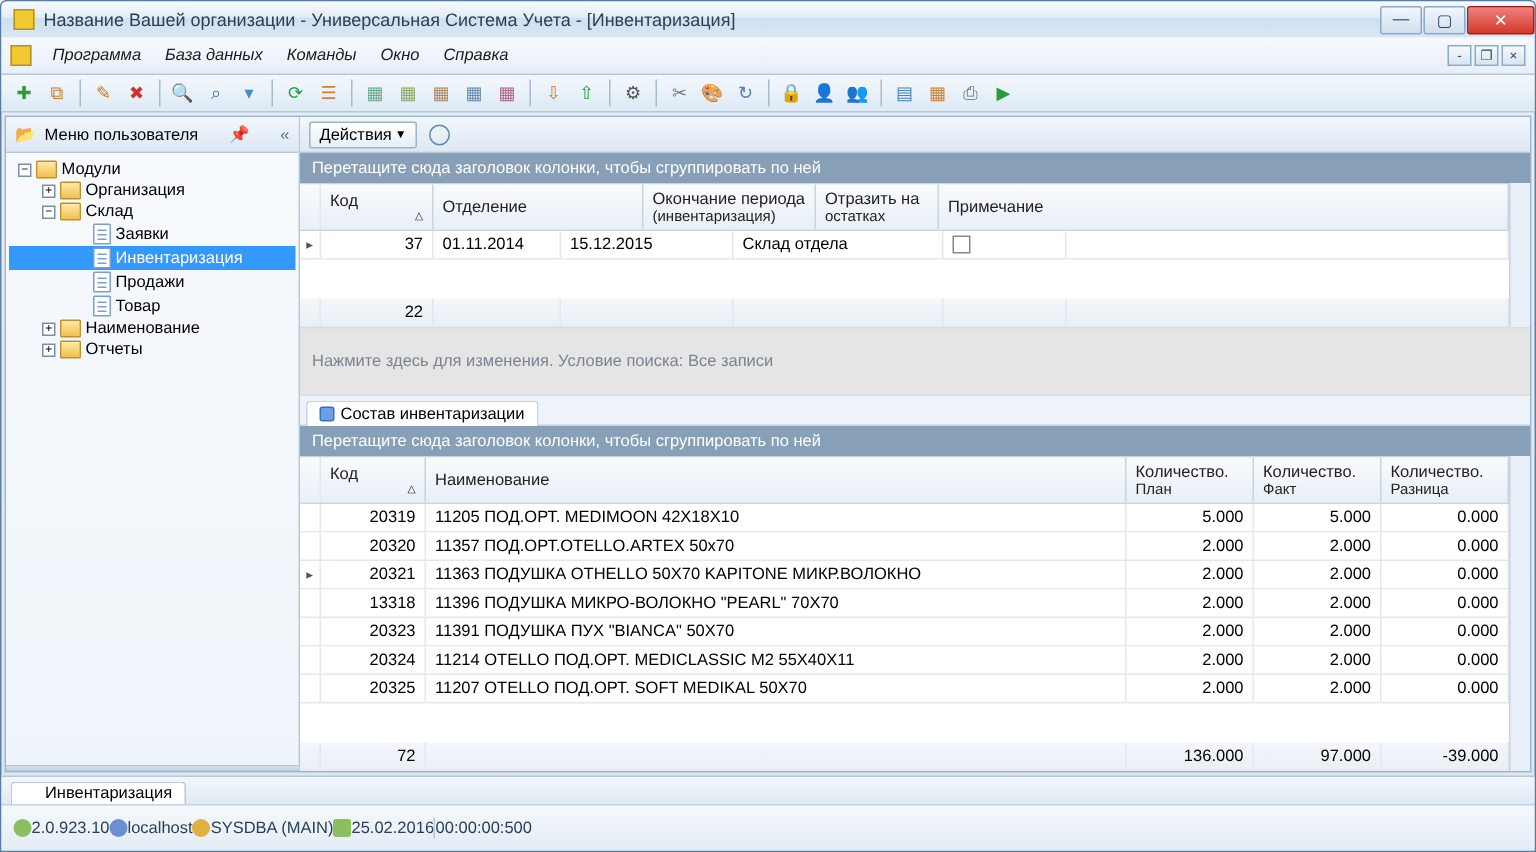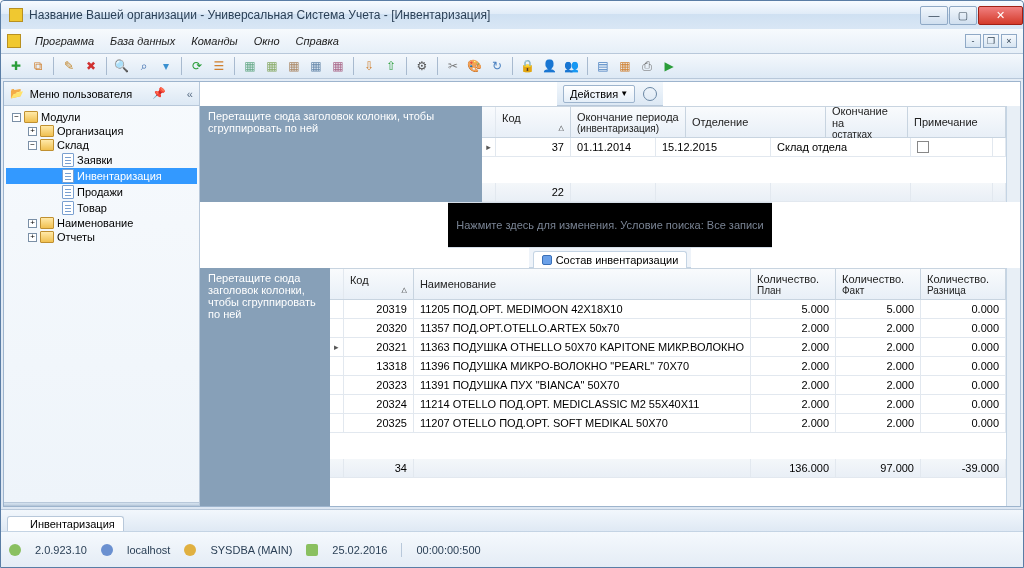--- a/index.html
+++ b/index.html
@@ -37,54 +37,54 @@
 .tree-node .noexp { width: 11px; display: inline-block; }
 .tree-node .ficon { width: 14px; height: 12px; background: linear-gradient(to bottom,#ffe9a8,#f0c050); border:1px solid #c09030; border-radius: 1px; }
 .tree-node .dicon { width: 12px; height: 14px; background: #fff; border:1px solid #7aa0d0; border-radius: 1px; position: relative; }
 .tree-node .dicon:before { content:''; position:absolute; top:3px; left:2px; right:2px; height:1px; background:#7aa0d0; box-shadow: 0 3px 0 #7aa0d0, 0 6px 0 #7aa0d0; }
 .tree-node.l1 { padding-left: 6px; }
 .tree-node.l2 { padding-left: 22px; }
 .tree-node.l3 { padding-left: 42px; }
 .tree-node.sel { background: #3399ff; color: #fff; }
 .sidebar-sep { height:4px; background: linear-gradient(to bottom,#d5e2ef,#c4d4e4); border-top:1px solid #b8c8da;border-bottom:1px solid #b8c8da;}
 
-.content { flex: 1; display: flex; flex-direction: column; min-width: 0; align-items: center; }
+.content { flex: 1; display: flex; flex-direction: column; min-width: 0; }
 .actionbar { height: 24px; background: linear-gradient(to bottom, #f2f7fc, #dce8f4); border-bottom: 1px solid #b8c8da; display: flex; align-items: center; padding: 0 6px; gap: 8px;}
 .action-btn { padding: 2px 6px; border: 1px solid transparent; display: flex; align-items: center; gap: 2px; }
 .action-btn.drop { border-color: #9db4cd; background: linear-gradient(to bottom,#fff,#e4eef8); border-radius: 2px; }
 .clock { width: 14px; height: 14px; border: 1px solid #6a87a4; border-radius: 50%; position: relative; }
 
-.panel { display: flex; flex-direction: row; }
+.panel { display: flex; flex-direction: column; }
 .group-bar { background: #87a0b8; color: #fff; padding: 4px 8px; font-size: 11px; }
 .grid { border-top: 1px solid #c8d4e0; }
 .ghead { display: flex; background: linear-gradient(to bottom, #f9fbfd, #e8eff7); border-bottom: 1px solid #c8d4e0; }
 .gh { padding: 2px 6px; border-right: 1px solid #c8d4e0; display: flex; flex-direction: column; justify-content: center; height: 30px; color: #222; }
 .gh .sub { font-size: 10px; }
 .grow { display: flex; background: #fff; border-bottom: 1px solid #e2e8ef; }
 .gc { padding: 2px 6px; border-right: 1px solid #e2e8ef; overflow: hidden; white-space: nowrap; text-overflow: ellipsis; height: 18px; display: flex; align-items: center; }
 .gc.num { justify-content: flex-end; }
 .grow.sum { background: linear-gradient(to bottom,#f4f7fa,#e9eff6); font-weight: normal; margin-top: 26px; }
 .row-mark { width: 14px; border-right: 1px solid #e2e8ef; display:flex;align-items:center;justify-content:center;color:#555;font-size:9px;}
 
 
 .t-code{width:75px}.t-start{width:85px}.t-end{width:115px}.t-dept{width:140px}.t-refl{width:82px}.t-note{flex:1}
 
-.filter-bar { background: #000000; color: #7a8494; padding: 16px 8px; border-top:1px solid #d5dee8; border-bottom:1px solid #d5dee8;}
+.filter-bar { background: #e5e5e5; color: #7a8494; padding: 16px 8px; border-top:1px solid #d5dee8; border-bottom:1px solid #d5dee8;}
 .tabstrip { display: flex; background: #eef3f9; padding: 2px 4px 0 4px; border-bottom:1px solid #c4d4e4; }
 .tabstrip .tab { background: #fff; border: 1px solid #c4d4e4; border-bottom: none; padding: 2px 8px; border-radius: 3px 3px 0 0; display: flex; align-items: center; gap: 4px; position:relative;top:1px;}
 .tabstrip .tab .dot{width:10px;height:10px;background:#6aa0e8;border:1px solid #3a70b8;border-radius:2px;}
 
 
 .b-code{width:70px}.b-name{flex:1}.b-q{width:85px}
 
 .scroll { width: 14px; background: #e8eff6; border-left:1px solid #c4d4e4; }
 
 .bottom-tabs { height: 22px; background: linear-gradient(to bottom,#f2f7fc,#dfe9f4); border-top:1px solid #b8c8da; display:flex;align-items:flex-end;padding:0 6px;}
 .bottom-tabs .btab { background:#fff;border:1px solid #b8c8da;border-bottom:none;padding:1px 8px;border-radius:3px 3px 0 0;display:flex;gap:4px;align-items:center;}
-.statusbar { height: 36px; background: linear-gradient(to bottom,#f5f9fd,#e4ecf5); border-top:1px solid #c4d4e4; display:flex;align-items:center;padding:0 8px;gap:14px;color:#2a3f55;}
+.statusbar { height: 36px; background: linear-gradient(to bottom,#f5f9fd,#e4ecf5); border-top:1px solid #c4d4e4; display:flex;align-items:center;padding:0 8px;color:#2a3f55;}
 .sb-sep{width:1px;height:14px;background:#b8c8da;}
 .sicon{width:12px;height:12px;display:inline-block;border-radius:50%;}
 </style>
 </head>
 <body>
 
 <div class="window">
   <div class="titlebar">
     <span class="app-icon"></span>
     <span class="title">Название Вашей организации - Универсальная Система Учета - [Инвентаризация]</span>
@@ -221,29 +221,29 @@
         <div class="group-bar">Перетащите сюда заголовок колонки, чтобы сгруппировать по ней</div>
         <div style="display:flex">
           <div style="flex:1">
             <div class="grid">
               <div class="ghead">
                 <div class="row-mark"></div>
                 <div class="gh t-code">
                     <span>Код</span>
                     <span style="font-size:7px;align-self:flex-end">△</span>
                   </div>
+                <div class="gh t-dept">
+                    <span>Отделение</span>
+                  </div>
                 <div class="gh t-end">
                     <span>Окончание периода</span>
                     <span class="sub">(инвентаризация)</span>
                   </div>
-                <div class="gh t-dept">
-                    <span>Отделение</span>
-                  </div>
                 <div class="gh t-refl">
-                    <span>Окончание на</span>
+                    <span>Отразить на</span>
                     <span class="sub">остатках</span>
                   </div>
                 <div class="gh t-note">
                     <span>Примечание</span>
                   </div>
               </div>
               <div class="grow">
                 <div class="row-mark">▸</div>
                 <div class="gc t-code num">37</div>
                 <div class="gc t-start">01.11.2014</div>
@@ -358,21 +358,21 @@
                     <div class="row-mark"></div>
                     <div class="gc b-code num">20325</div>
                     <div class="gc b-name">11207 OTELLO ПОД.ОРТ. SOFT MEDIKAL 50X70</div>
                     <div class="gc b-q num">2.000</div>
                     <div class="gc b-q num">2.000</div>
                     <div class="gc b-q num">0.000</div>
                   </div>
                 </div>
               <div class="grow sum">
                 <div class="row-mark"></div>
-                <div class="gc b-code num">34</div>
+                <div class="gc b-code num">72</div>
                 <div class="gc b-name"></div>
                 <div class="gc b-q num">136.000</div>
                 <div class="gc b-q num">97.000</div>
                 <div class="gc b-q num">-39.000</div>
               </div>
             </div>
           </div>
           <div class="scroll"></div>
         </div>
       </div>

